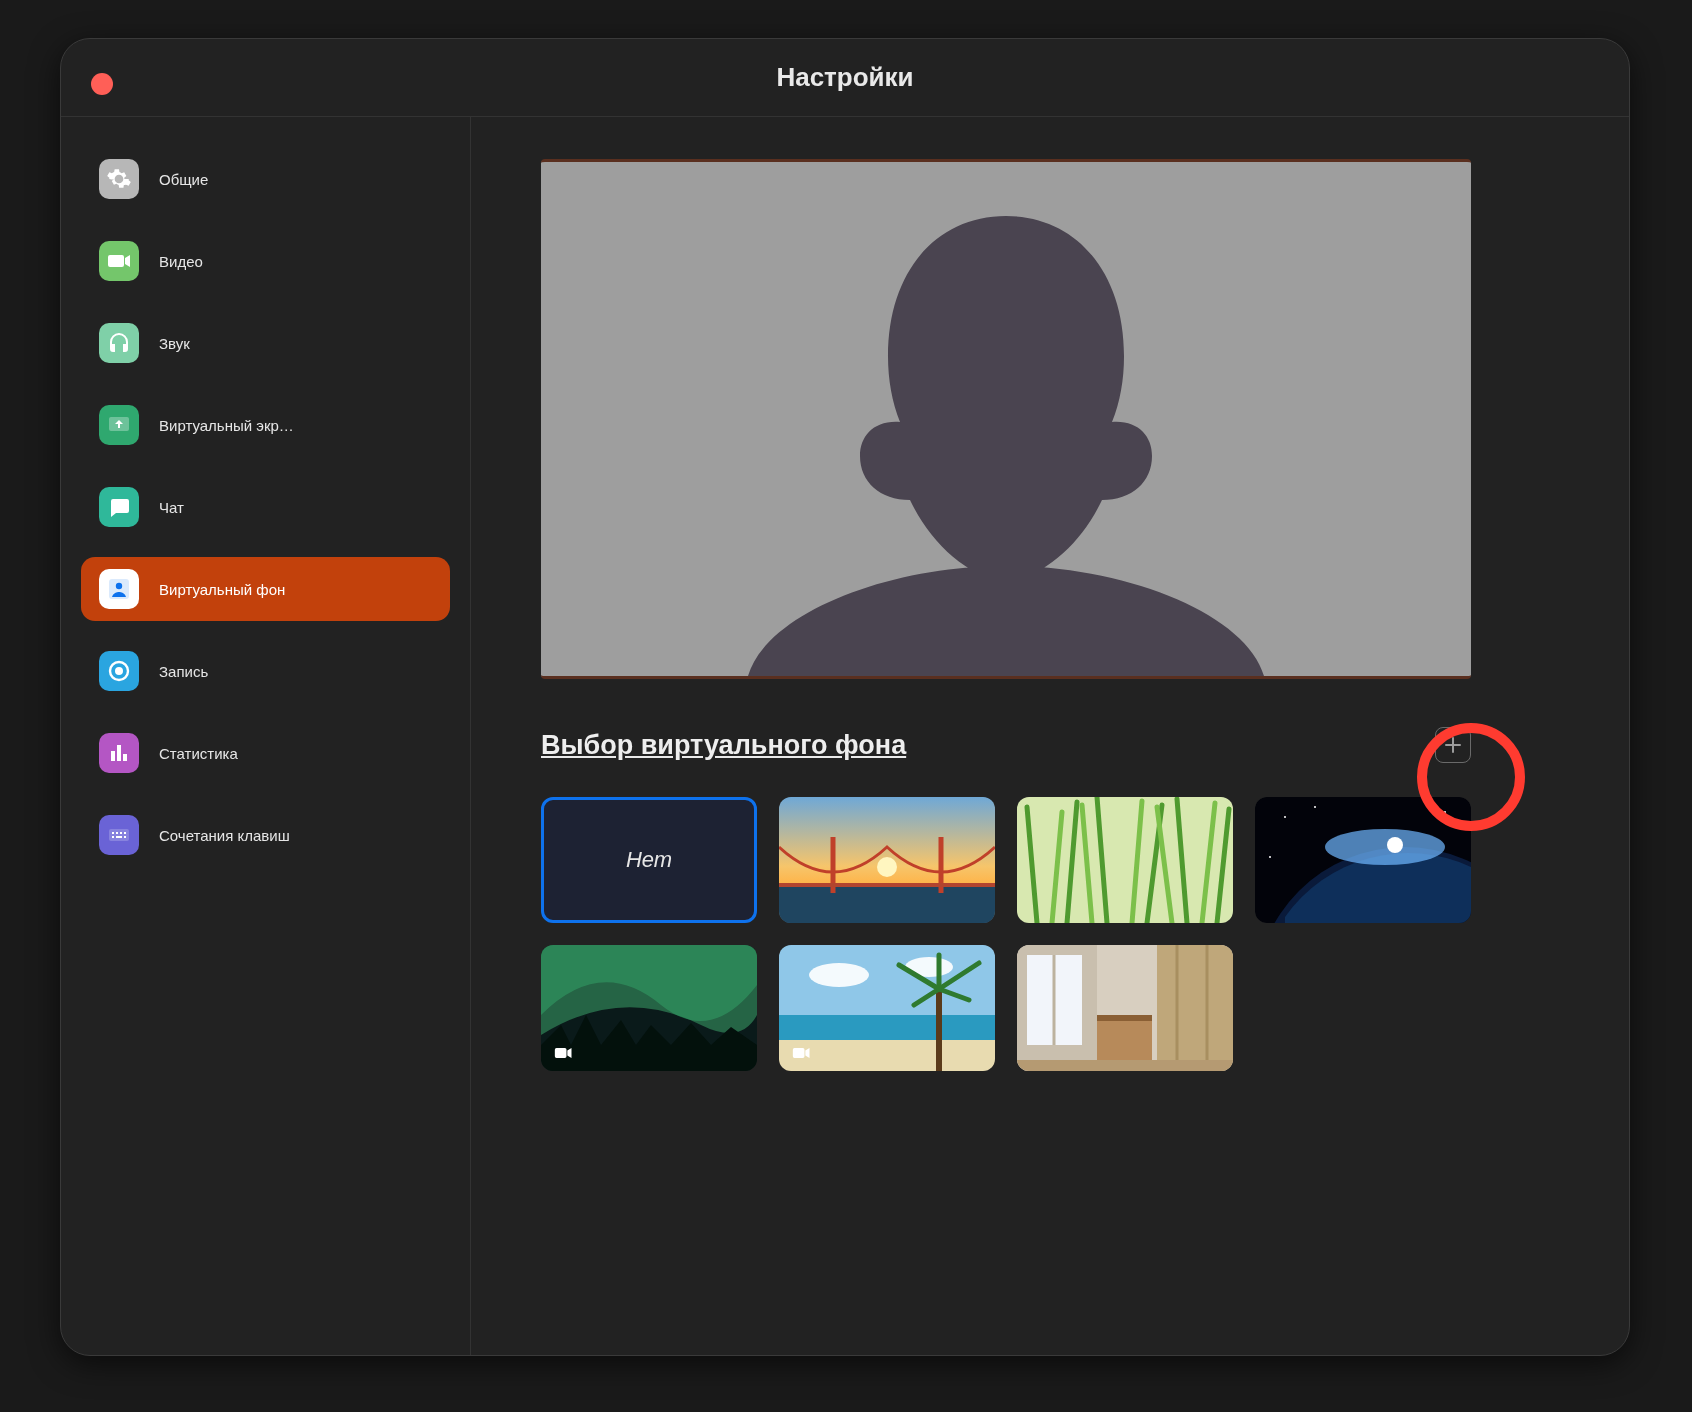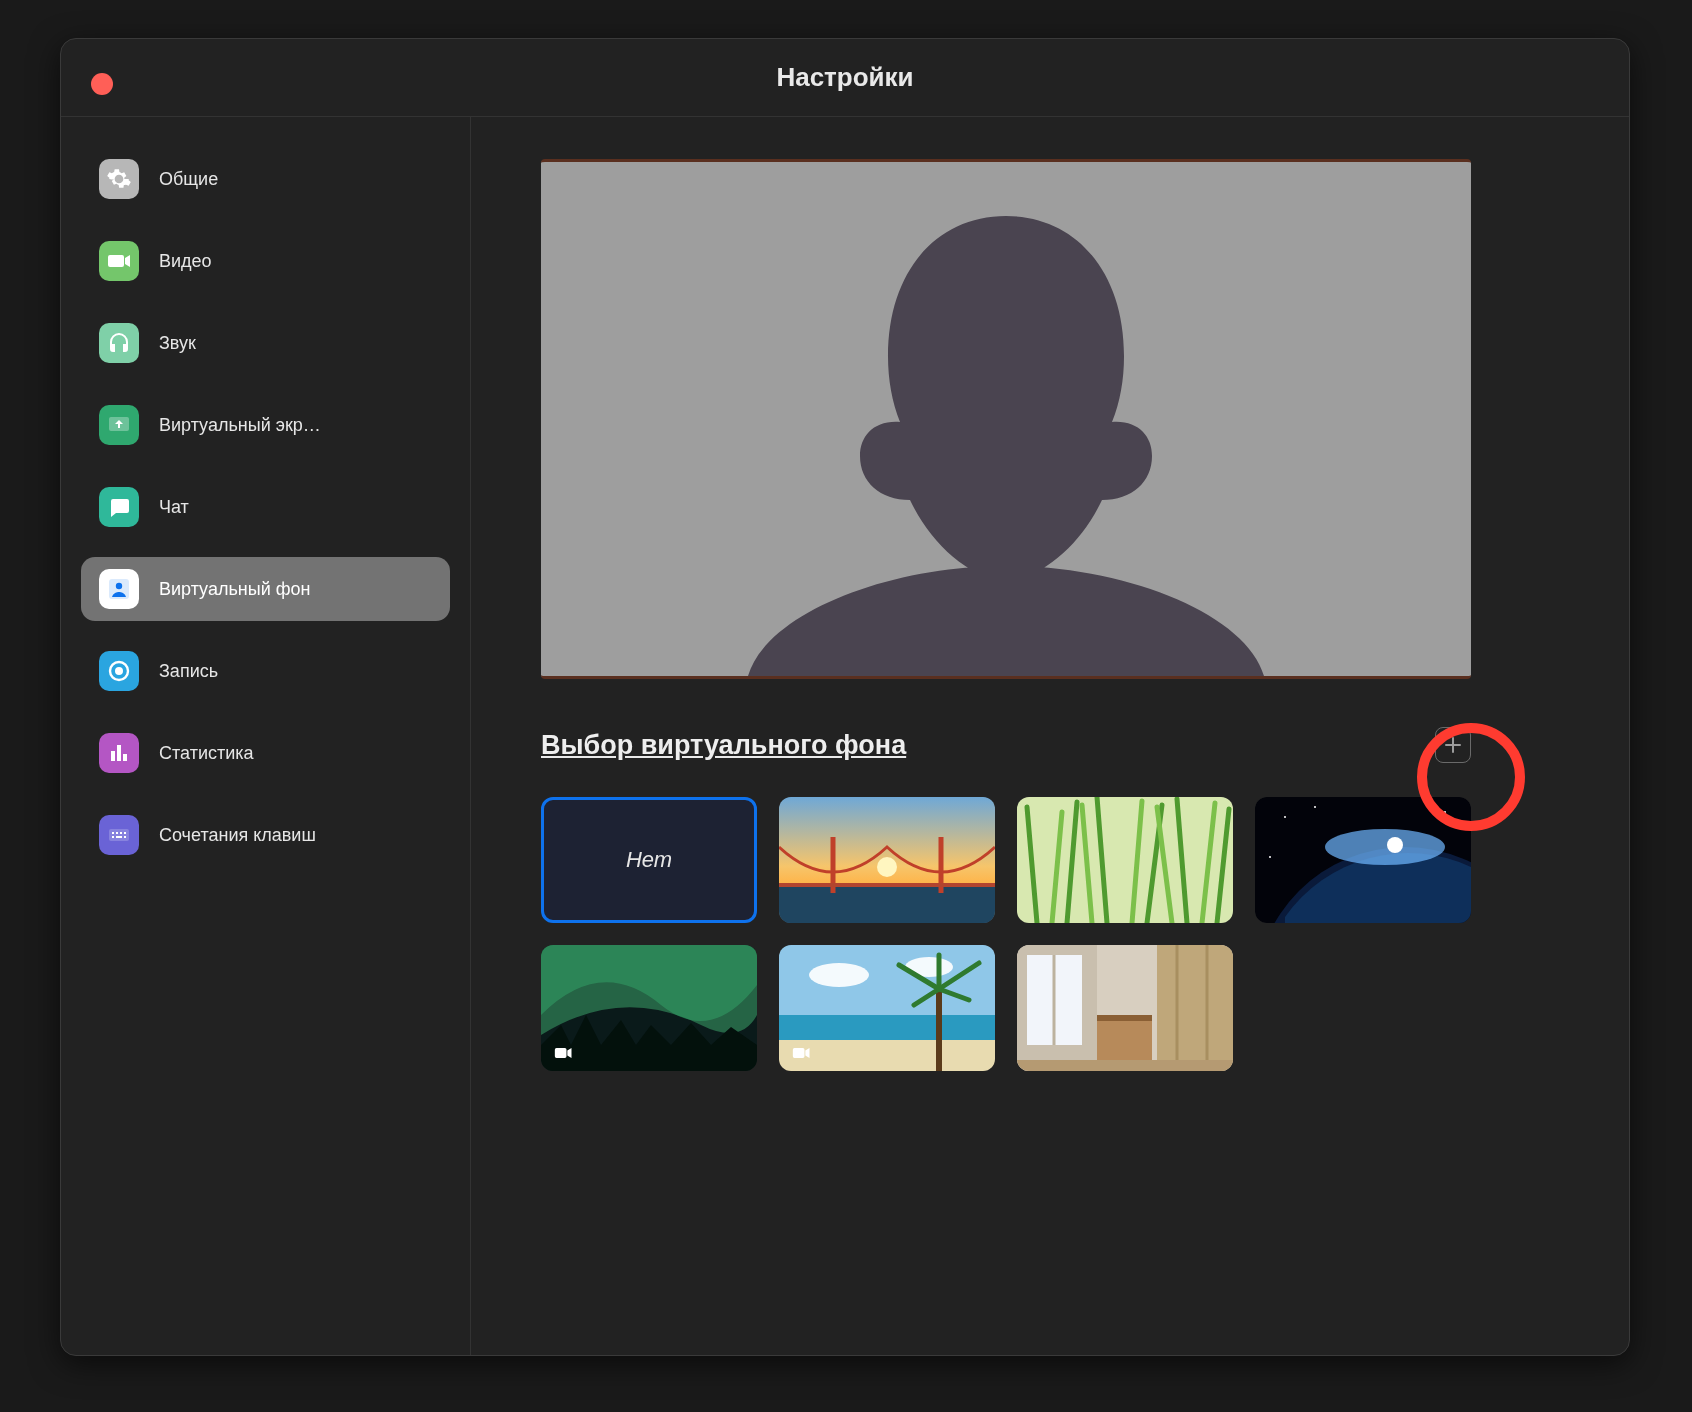--- a/index.html
+++ b/index.html
@@ -12,21 +12,21 @@
     overflow: hidden;
   }
   .window {
     position: absolute;
     left: 60px;
     top: 38px;
     width: 1570px;
     height: 1318px;
     background: #222222;
     border: 1px solid #3a3a3a;
-    border-radius: 16px;
+    border-radius: 30px;
     box-shadow: 0 8px 30px rgba(0,0,0,0.6);
     overflow: hidden;
     display: flex;
     flex-direction: column;
   }
   .titlebar {
     height: 78px;
     display: flex;
     align-items: center;
     position: relative;
@@ -59,27 +59,27 @@
     padding: 30px 20px 30px 20px;
   }
   .nav-item {
     display: flex;
     align-items: center;
     height: 64px;
     padding: 0 18px;
     border-radius: 14px;
     margin-bottom: 18px;
     cursor: pointer;
-    font-size: 18px;
+    font-size: 15px;
     color: #e6e6e6;
     white-space: nowrap;
     overflow: hidden;
   }
   .nav-item.active {
-    background: #737373;
+    background: #c2410c;
     color: #ffffff;
   }
   .nav-icon {
     width: 40px;
     height: 40px;
     border-radius: 10px;
     margin-right: 20px;
     display: flex;
     align-items: center;
     justify-content: center;

